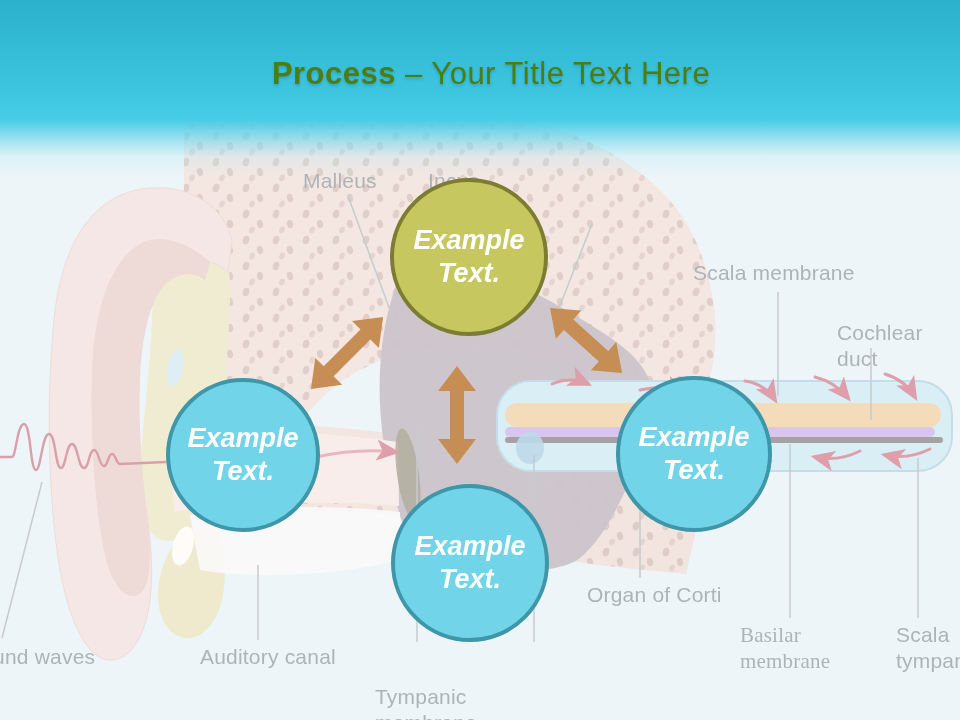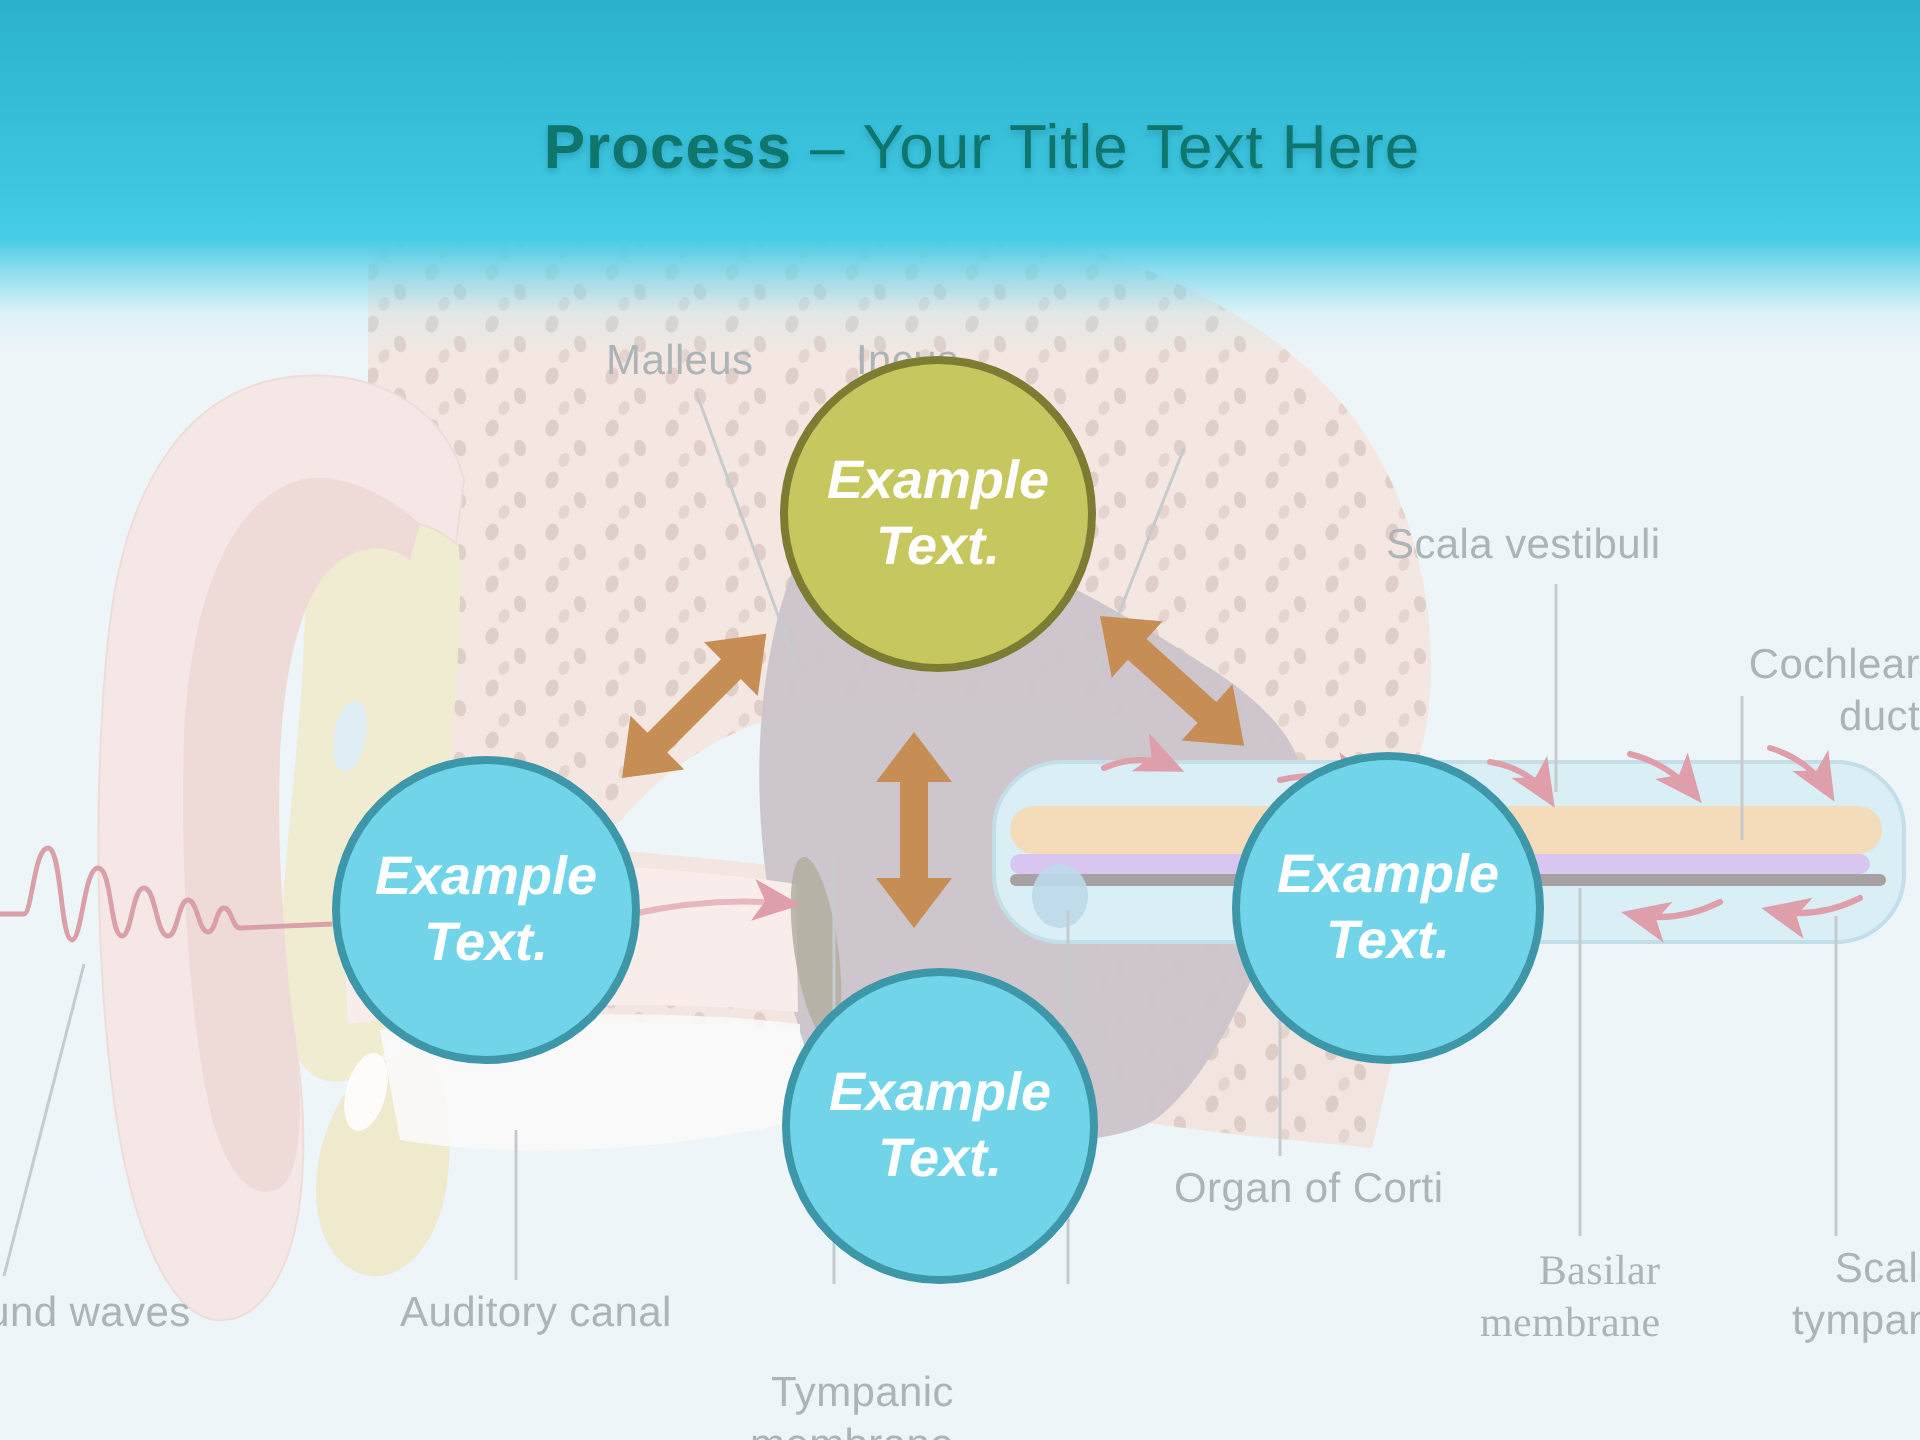--- a/index.html
+++ b/index.html
@@ -9,30 +9,30 @@
   }
   
   .header-band{
     position:absolute;left:0;top:0;width:960px;height:178px;pointer-events:none;
     background:linear-gradient(180deg,
       #2bb1cc 0%, #35bcd7 30%, #3fc7e1 55%, #47cce6 67%,
       rgba(110,214,236,.65) 78%, rgba(185,233,244,.30) 88%, rgba(237,245,248,0) 100%);
   }
   .slide-title{
     position:absolute;left:0;right:0;top:56px;text-align:center;
-    color:#0f766e;font-size:31px;letter-spacing:.5px;
+    color:#4d7c0f;font-size:31px;letter-spacing:.5px;
     text-shadow:0 2px 3px rgba(0,70,90,.22);
     padding-left:22px;
   }
   .slide-title .t-bold{font-weight:bold;}
   .slide-title .t-rest{font-weight:normal;margin-left:9px;}
   
   .lbl{
     position:absolute;color:#adb4b8;font-size:21px;line-height:26px;
-    white-space:pre-line;letter-spacing:.2px;text-align:right;
+    white-space:pre-line;letter-spacing:.2px;
   }
   
   .callout{
     position:absolute;border-radius:50%;box-sizing:border-box;
     display:flex;align-items:center;justify-content:center;text-align:center;
     color:#fff;font-weight:bold;font-style:italic;font-size:27px;line-height:33px;
     white-space:pre-line;
   }
   .callout.olive{background:#c6c75f;border:4px solid #7c7d33;}
   .callout.cyan{background:#72d4e9;border:4px solid #3e96a9;}
@@ -160,21 +160,21 @@
       <path d="M918,458 L918,618"></path>
       <path d="M42,482 L2,638"></path>
       <path d="M258,565 L258,640"></path>
       <path d="M417,428 L417,642"></path>
       <path d="M534,455 L534,642"></path>
     </g>
   </svg>
 
   <div class="lbl" style="left:303px;top:168px;">Malleus</div>
   <div class="lbl" style="left:428px;top:168px;">Incus</div>
-  <div class="lbl" style="left:693px;top:260px;">Scala vestibuli</div>
+  <div class="lbl" style="left:693px;top:260px;">Scala membrane</div>
   <div class="lbl" style="left:837px;top:320px;">Cochlear duct</div>
   <div class="lbl" style="left:587px;top:582px;">Organ of Corti</div>
   <div class="lbl" style="left:740px;top:622px;font-family:Liberation Serif, serif;">Basilar
 membrane</div>
   <div class="lbl" style="left:896px;top:622px;">Scala
 tympani</div>
   <div class="lbl" style="left:-33px;top:644px;">Sound waves</div>
   <div class="lbl" style="left:200px;top:644px;">Auditory canal</div>
   <div class="lbl" style="left:375px;top:644px;margin-top:40px;">Tympanic
 membrane</div>

